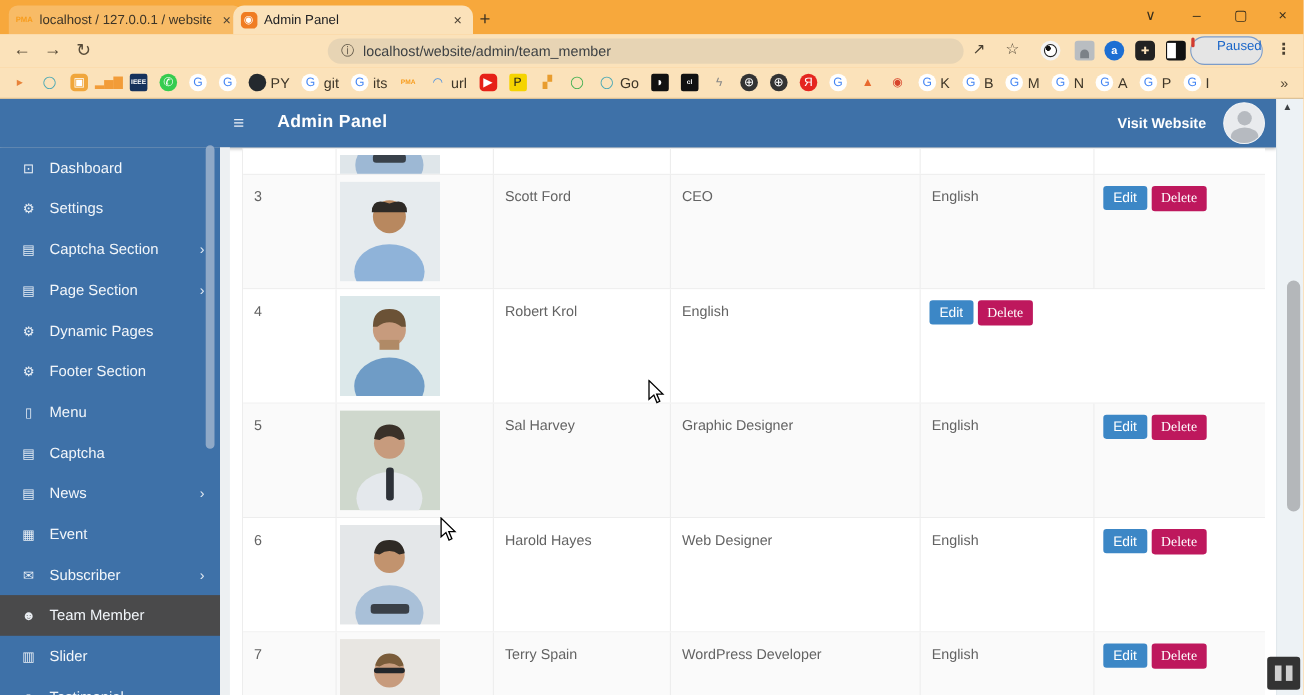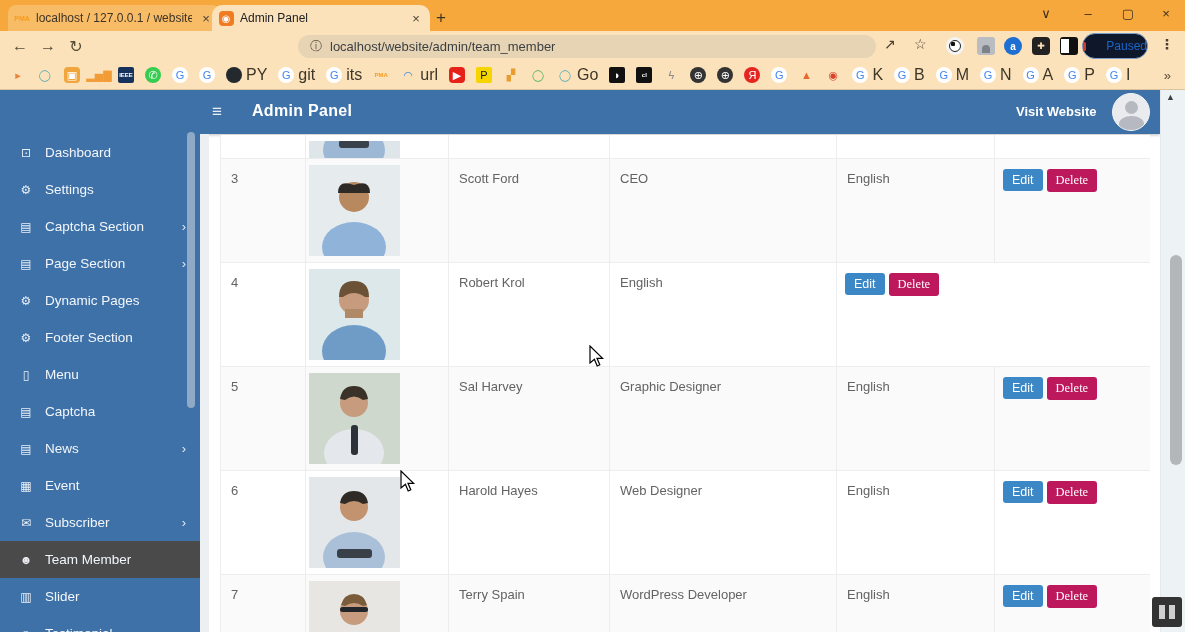--- a/index.html
+++ b/index.html
@@ -27,32 +27,32 @@
   .tool-ic{position:absolute;top:36px;font-size:14px;color:#4a4031;}
   .ext-ic{position:absolute;top:37px;width:18px;height:18px;border-radius:50%;display:flex;align-items:center;justify-content:center;font-size:10px;}
   #ext-panda{background:#f4f4f4;}
   #ext-panda i{width:10px;height:10px;border-radius:50%;background:radial-gradient(circle at 30% 30%,#111 2px,#fff 2.5px);border:1px solid #222;display:block;}
   #ext-person{background:#b9bdc1;border-radius:3px;}
   #ext-person i{display:block;width:8px;height:8px;border-radius:50% 50% 0 0;background:#7c8288;margin-top:6px;}
   #ext-a{background:#1d6fd3;color:#fff;font-weight:bold;}
   #ext-puzzle{background:#222;border-radius:4px;}
   #ext-profile{background:#111;border-radius:3px;}
   #ext-profile i{display:block;width:8px;height:14px;background:#fff;margin-right:8px;}
-  #paused-pill{position:absolute;left:1082px;top:33px;width:64px;height:24px;border:1.5px solid #7c9cc9;border-radius:13px;background:#0f172a;display:flex;align-items:center;justify-content:center;gap:20px;}
+  #paused-pill{position:absolute;left:1082px;top:33px;width:64px;height:24px;border:1.5px solid #7c9cc9;border-radius:13px;background:#e5e5e5;display:flex;align-items:flex-start;justify-content:center;gap:20px;}
   #paused-pill .pi{width:15px;height:9px;background:#d23b30;border-radius:2px;}
   #paused-pill .pt{font-size:12px;color:#1a66c9;}
 
   #bookmarks{left:0;top:61px;width:1185px;height:28px;background:#fbe2ba;display:flex;align-items:center;padding-left:10px;box-sizing:border-box;}
   .bm{display:flex;align-items:center;margin-right:11px;flex:0 0 auto;}
   .bm .ic{width:16px;height:16px;display:flex;align-items:center;justify-content:center;font-size:11px;line-height:1;}
   .bm .ic.circle{border-radius:50%;}
   .bm .ic.rounded{border-radius:4px;}
   .bm .ic.square{border-radius:2px;}
   .bm .ic.small{font-size:6px;font-weight:bold;}
-  .bm .lb{font-size:16px;color:#3e3628;margin-left:4px;}
+  .bm .lb{font-size:13px;color:#3e3628;margin-left:4px;}
   #bm-overflow{margin-left:6px;font-size:13px;color:#574b38;}
   #chrome-line{left:0;top:89px;width:1185px;height:1px;background:#d9c29c;}
 
   
   #page{left:0;top:90px;width:1185px;height:542px;background:#fff;overflow:hidden;}
   #blue-header{left:0;top:0;width:1160px;height:44px;background:#3e71a8;box-shadow:0 1px 3px rgba(0,0,0,.25);}
   #brand{left:14px;top:11px;font-size:18px;font-weight:bold;color:#fff;letter-spacing:.3px;margin-top:37px;}
   #hamburger{left:212px;top:12px;font-size:17px;color:#e8eef5;}
   #admin-title{left:252px;top:12px;font-size:16px;font-weight:bold;color:#fff;letter-spacing:.3px;}
   #visit{left:1016px;top:14px;font-size:13px;font-weight:bold;color:#fff;}

